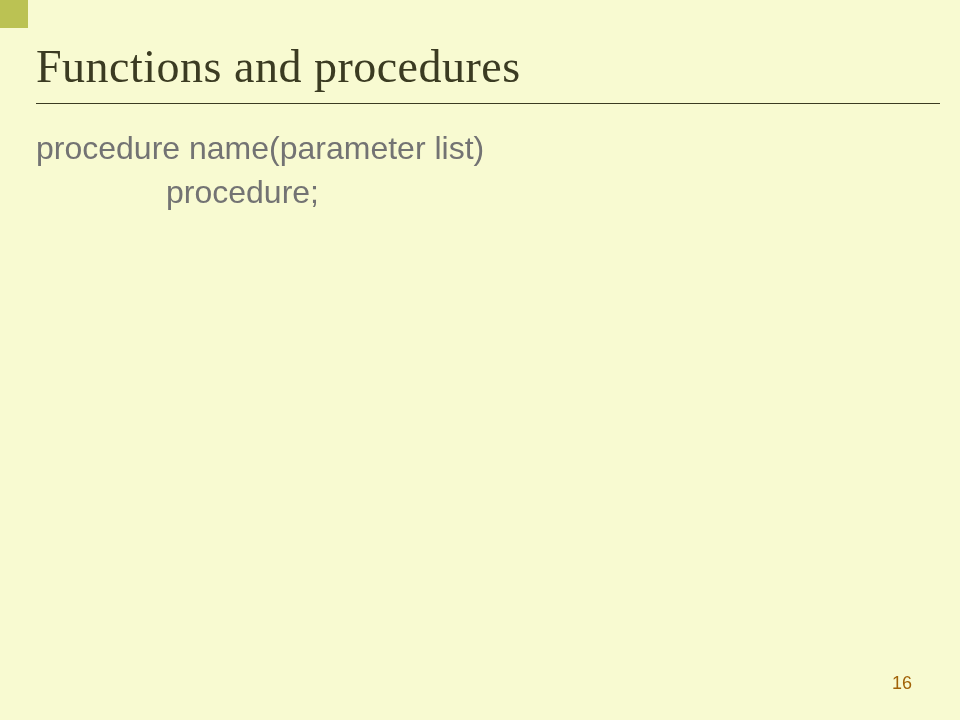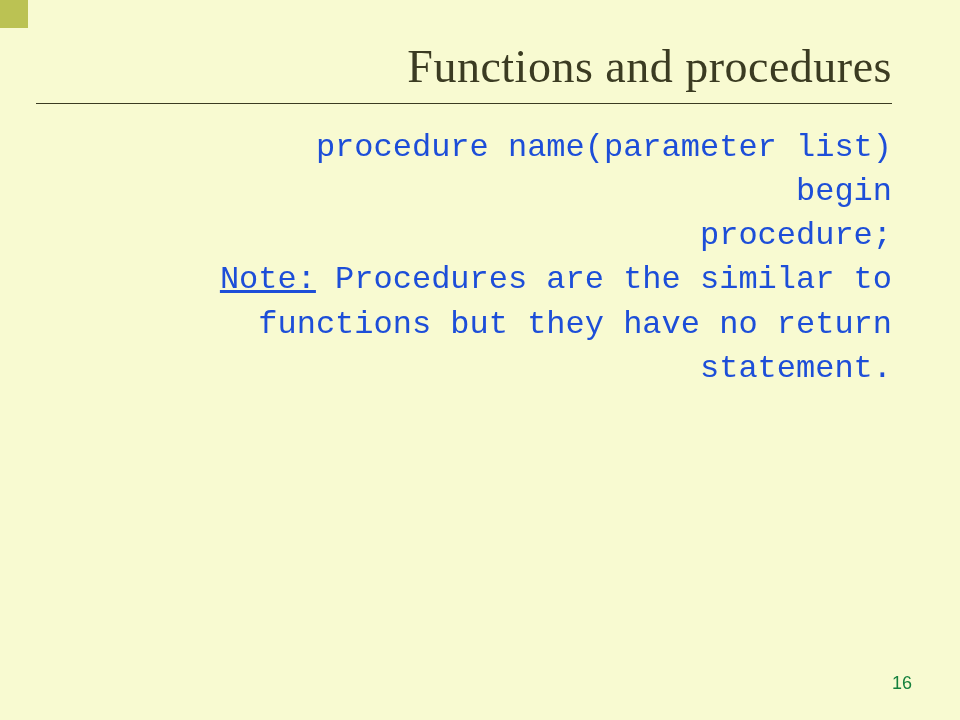--- a/index.html
+++ b/index.html
@@ -14,73 +14,67 @@
   }
   .accent-square {
     position: absolute;
     left: 0;
     top: 0;
     width: 28px;
     height: 28px;
     background: #bbc253;
   }
   .slide {
-    padding: 40px 68px 0 36px;
-    text-align: right;
+    padding: 40px 20px 0 36px;
   }
   .title {
     font-family: Georgia, 'Times New Roman', serif;
     font-weight: 400;
     font-size: 46px;
     color: #3b3b22;
     margin-bottom: 10px;
     margin-left: 0;
     letter-spacing: 0.5px;
   }
   .rule {
     border: none;
     border-top: 1.5px solid #3b3b22;
     margin-bottom: 22px;
   }
   .body {
     font-size: 32px;
     line-height: 1.38;
-    color: #1d4ed8;
-    font-family: Liberation Mono, monospace;
+    color: #737373;
   }
   .line { display: block; }
   .ind1 { padding-left: 70px; }
   .ind2 { padding-left: 130px; }
   .note-label { text-decoration: underline; }
   .note-block {
     padding-left: 70px;
     text-indent: -70px;
     margin-left: 0;
   }
   .pagenum {
     position: absolute;
     right: 48px;
     bottom: 26px;
     font-size: 18px;
-    color: #15803d;
+    color: #a16207;
     font-family: Verdana, Geneva, sans-serif;
   }
 </style>
 </head>
 <body>
 
 <div class="accent-square"></div>
 
 <div class="slide">
   <h1 class="title">Functions and procedures</h1>
   <hr class="rule">
 
   <div class="body">
     <span class="line">procedure name(parameter list)</span>
-    <span class="line ind1">begin</span>
     <span class="line ind2">procedure;</span>
-    <div class="note-block">
-      <span class="note-label">Note:</span><span> Procedures are the similar to functions but they have no return statement.</span>
-    </div>
   </div>
 </div>
 
 <div class="pagenum">16</div>
 
 </body></html>

